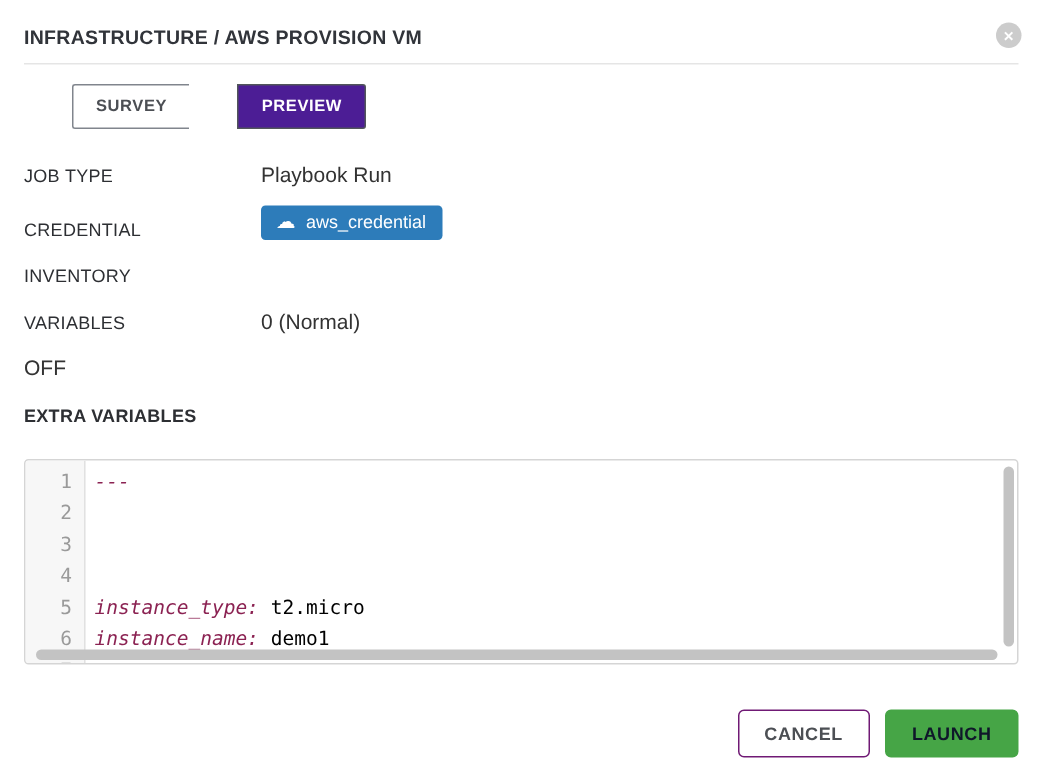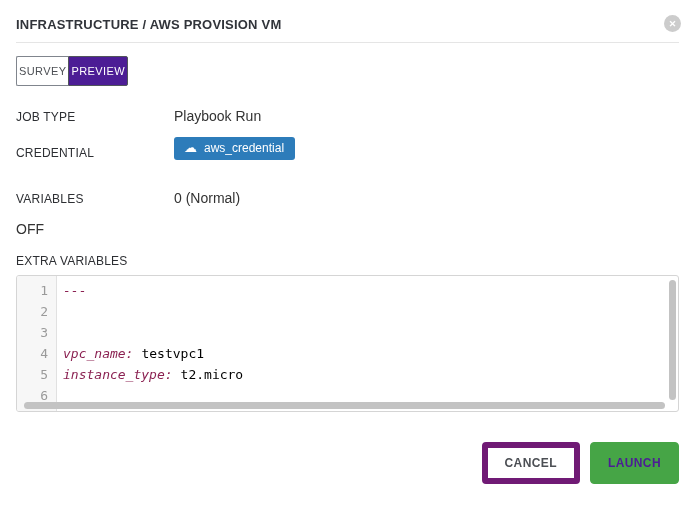--- a/index.html
+++ b/index.html
@@ -44,27 +44,28 @@
   .header-divider {
     border: none;
     border-bottom: 1px solid #e5e5e5;
     margin-top: 10px;
   }
   
   .tabs { margin-top: 13px; display: flex; }
   .tab {
     font-family: "Liberation Sans", sans-serif;
     font-size: 11px;
-    font-weight: normal;
+    font-weight: bold;
     letter-spacing: 0.4px;
-    padding: 8px 2px;
+    padding: 8px 15px;
     background: #ffffff;
     color: #4c4f54;
     border: 1px solid #80858d;
     cursor: pointer;
+    margin-left: 32px;
   }
   .tab.active {
     background: #4c1d95;
     border-color: #51555b;
     color: #ffffff;
   }
   .tab:first-child { border-radius: 2px 0 0 2px; border-right: none; }
   .tab:last-child { border-radius: 0 2px 2px 0; }
   
   .details { margin-top: 22px; }
@@ -85,21 +86,21 @@
     background: #2d7cba;
     color: #ffffff;
     font-size: 12px;
     padding: 4px 11px 5px 10px;
     border-radius: 3px;
     cursor: pointer;
     margin-top: -3px;
   }
   .cloud-glyph { font-size: 13px; line-height: 1; }
   
-  .extra-label { margin-bottom: 7px; }
+  .extra-label { margin-bottom: 22px; font-weight: bold; }
   .editor {
     position: relative;
     height: 137px;
     border: 1px solid #d5d5d5;
     border-radius: 3px;
     background: #ffffff;
     overflow: hidden;
     font-family: "DejaVu Sans Mono", monospace;
     font-size: 13px;
     line-height: 21px;
@@ -147,27 +148,27 @@
     font-family: "Liberation Sans", sans-serif;
     font-size: 12px;
     font-weight: bold;
     letter-spacing: 0.4px;
     border-radius: 4px;
     padding: 8px 17px;
     cursor: pointer;
   }
   .btn-cancel {
     background: #ffffff;
-    border: 6px solid #701a75;
+    border: 1px solid #701a75;
     color: #4c4f54;
   }
   .btn-launch {
     background: #46a546;
     border: 1px solid #46a546;
-    color: #4c1d95;
+    color: #0f172a;
   }
 </style>
 </head>
 <body>
 
 <div class="modal">
 
   <div class="modal-header">
     <div class="modal-title">INFRASTRUCTURE / AWS PROVISION VM</div>
     <div class="close-btn">
@@ -192,20 +193,21 @@
       <div class="detail-label">CREDENTIAL</div>
       <div class="detail-value">
         <span class="cred-badge">
           <span class="cloud-glyph">☁</span>
           <span>aws_credential</span>
         </span>
       </div>
     </div>
 
     <div class="detail-row">
+      <div class="detail-label">INVENTORY</div>
     </div>
 
     <div class="detail-row">
       <div class="detail-label">VARIABLES</div>
       <div class="detail-value">0 (Normal)</div>
     </div>
 
     <div class="detail-row">
       <div class="detail-value">OFF</div>
     </div>
@@ -226,30 +228,30 @@
       <div class="code-line">
         <span class="line-num">2</span>
       </div>
 
       <div class="code-line">
         <span class="line-num">3</span>
       </div>
 
       <div class="code-line">
         <span class="line-num">4</span>
-        <span class="line-code"><span class="yaml-key">vpc_name:</span><span class="yaml-val">testvpc1</span></span>
       </div>
 
       <div class="code-line">
         <span class="line-num">5</span>
         <span class="line-code"><span class="yaml-key">instance_type:</span><span class="yaml-val">t2.micro</span></span>
       </div>
 
       <div class="code-line">
         <span class="line-num">6</span>
+        <span class="line-code"><span class="yaml-key">instance_name:</span><span class="yaml-val">demo1</span></span>
       </div>
 
       <div class="code-line">
         <span class="line-num">7</span>
         <span class="line-code"><span class="yaml-key"></span><span class="yaml-val"></span></span>
       </div>
 
     </div>
     <div class="vscroll-thumb"></div>
     <div class="hscroll-thumb"></div>

